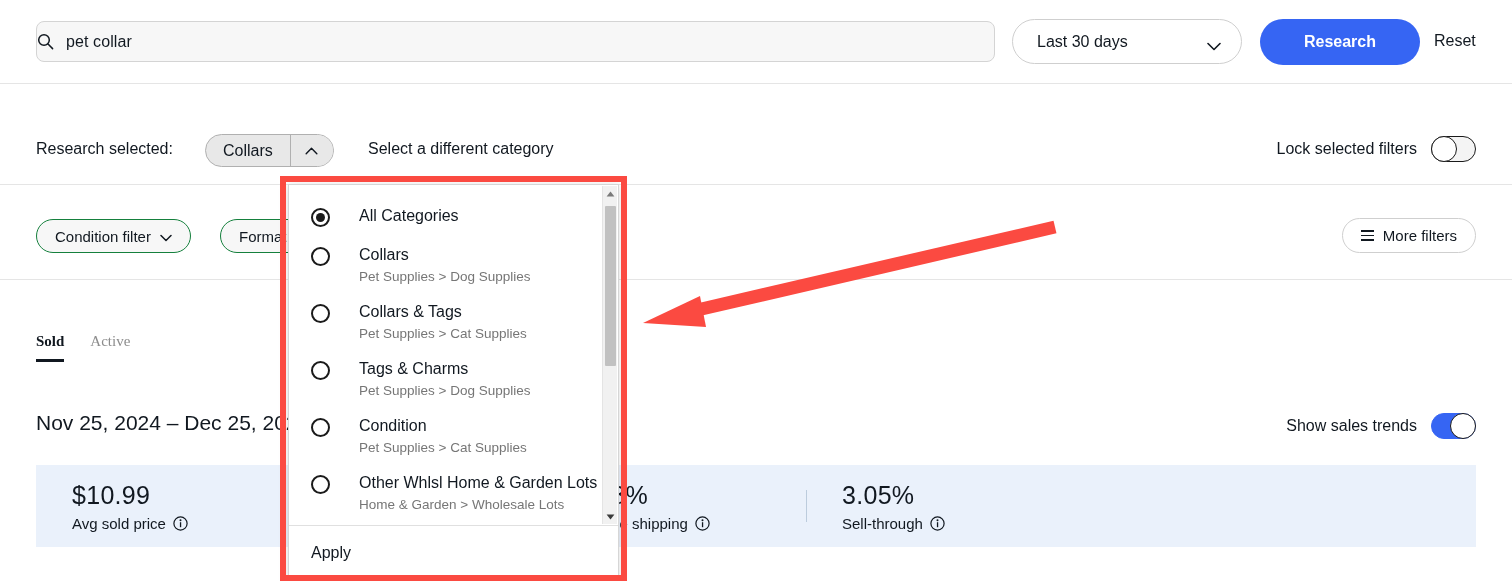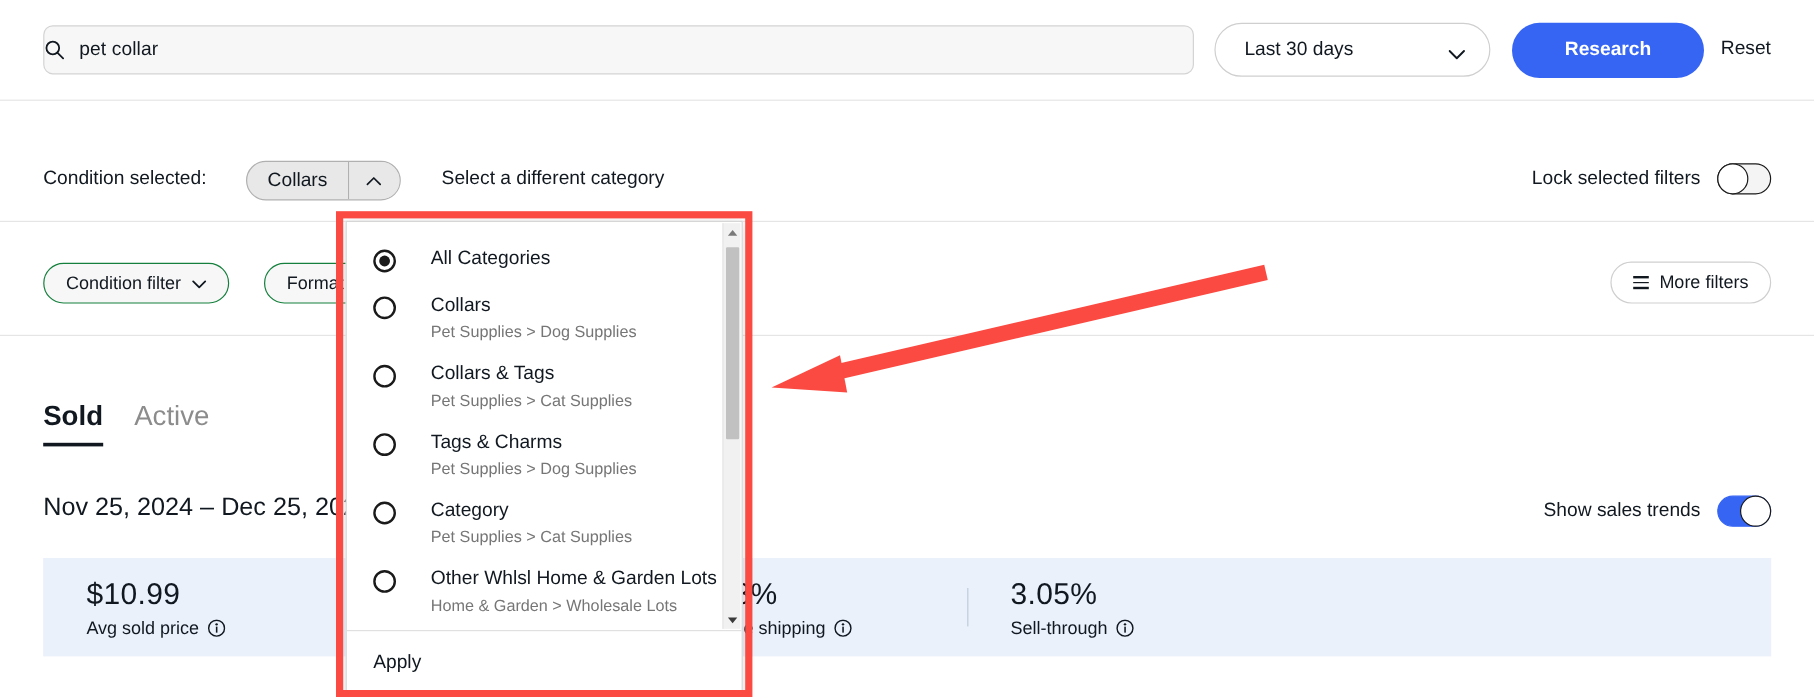--- a/index.html
+++ b/index.html
@@ -103,21 +103,21 @@
     border: 1px solid #cfcfcf; border-radius: 18px; background: #fff;
     display: flex; align-items: center; gap: 9px; padding: 0 18px;
     font-size: 15px; color: #111820;
   }
   .hamburger { display: inline-block; width: 13px; }
   .hamburger span { display: block; height: 1.6px; background: #111820; margin: 3px 0; }
 
   
   .results { position: absolute; left: 0; top: 281px; width: 1512px; height: 300px; }
   .tabs { position: absolute; left: 36px; top: 52px; display: flex; gap: 26px; }
-  .tab { font-size: 23px; color: #8c8c8c; padding-bottom: 9px; cursor: pointer; }
+  .tab { font-size: 15px; color: #8c8c8c; padding-bottom: 9px; cursor: pointer; font-family: Liberation Serif, serif; }
   .tab.active { color: #111820; font-weight: bold; border-bottom: 3px solid #111820; }
   .daterange { position: absolute; left: 36px; top: 130px; font-size: 21px; color: #111820; }
   .trends-wrap { position: absolute; right: 36px; top: 132px; display: flex; align-items: center; gap: 14px; margin-left: 20px; }
   .trends-label { font-size: 16px; color: #111820; }
 
   .stats {
     position: absolute; left: 36px; top: 184px; width: 1440px; height: 82px;
     background: #eaf1fb; display: flex; align-items: center;
   }
   .stat { position: relative; display: flex; flex-direction: column; justify-content: center; padding-left: 36px; }
@@ -194,21 +194,21 @@
           <polyline points="1,1.5 7,7.5 13,1.5" fill="none" stroke="#111820" stroke-width="1.6" stroke-linecap="round" stroke-linejoin="round"></polyline>
         </svg>
       </span>
     </div>
 
     <button class="research-btn">Research</button>
     <span class="reset-link">Reset</span>
   </div>
 
   <div class="category-row">
-    <span class="cat-label">Condition selected:</span>
+    <span class="cat-label">Research selected:</span>
     <span class="cat-alt">Select a different category</span>
     <div class="lock-wrap">
       <span class="lock-label">Lock selected filters</span>
       <div class="toggle">
           <div class="knob"></div>
         </div>
     </div>
   </div>
 
   <div class="cat-pill">
@@ -349,21 +349,21 @@
         <div class="dd-item">
           <span class="radio"></span>
           <span class="dd-txt">
             <span class="dd-name">Tags &amp; Charms</span>
             <span class="dd-path">Pet Supplies &gt; Dog Supplies</span>
           </span>
         </div>
         <div class="dd-item">
           <span class="radio"></span>
           <span class="dd-txt">
-            <span class="dd-name">Category</span>
+            <span class="dd-name">Condition</span>
             <span class="dd-path">Pet Supplies &gt; Cat Supplies</span>
           </span>
         </div>
         <div class="dd-item">
           <span class="radio"></span>
           <span class="dd-txt">
             <span class="dd-name">Other Whlsl Home &amp; Garden Lots</span>
             <span class="dd-path">Home &amp; Garden &gt; Wholesale Lots</span>
           </span>
         </div>

